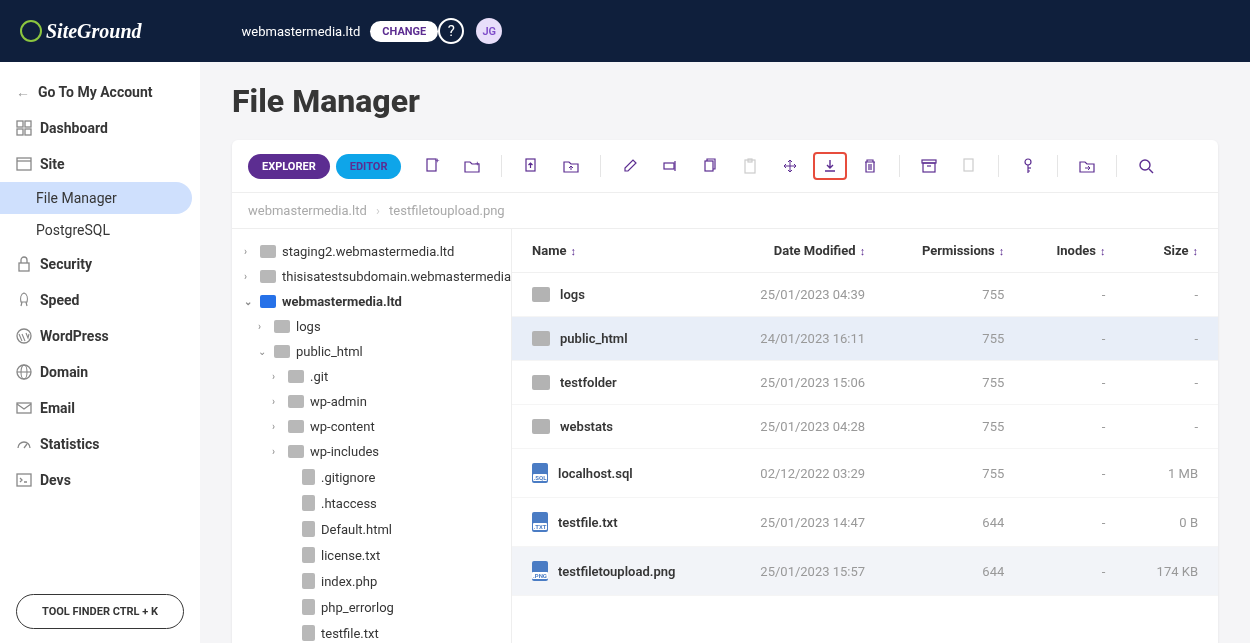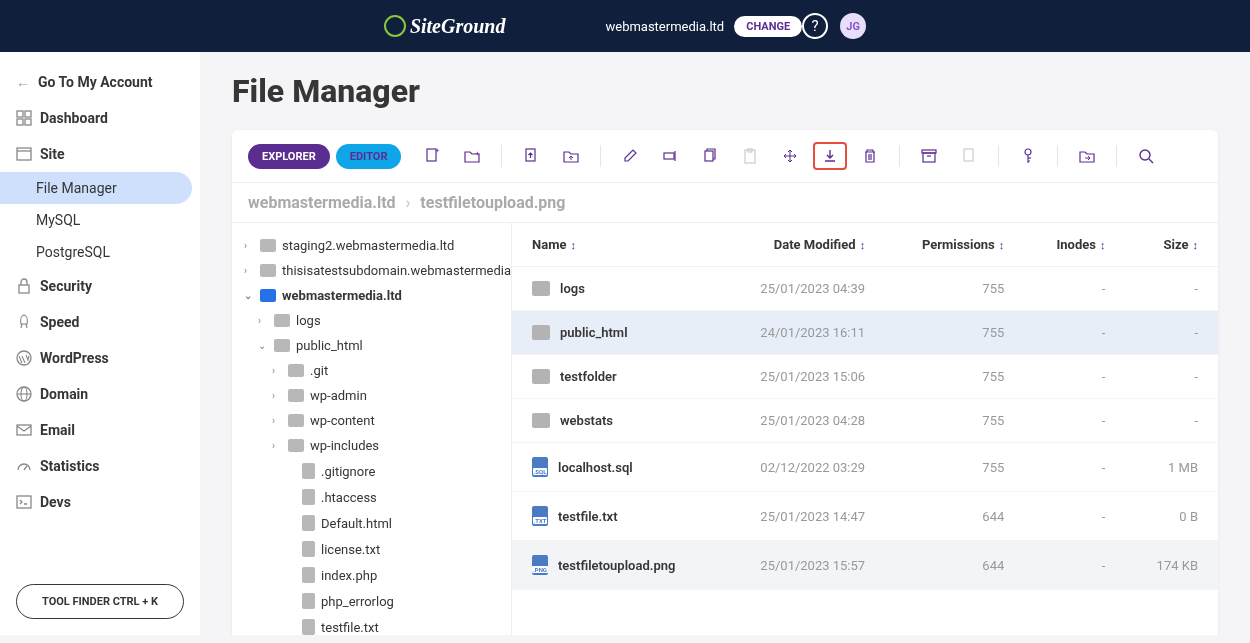--- a/index.html
+++ b/index.html
@@ -1,17 +1,17 @@
 <!DOCTYPE html>
 <html><head>
 <meta charset="utf-8">
 <style>
 *{margin:0;padding:0;box-sizing:border-box;font-family:-apple-system,BlinkMacSystemFont,"Segoe UI",Roboto,sans-serif}
 body{background:#f5f5f7;font-size:14px;color:#363636}
-.header{background:#0f1f3c;height:52px;display:flex;align-items:center;padding:0 20px;justify-content:center}
+.header{background:#0f1f3c;height:62px;display:flex;align-items:center;padding:0 20px;justify-content:flex-start}
 .header-left{display:flex;align-items:center;gap:100px}
 .logo{color:#fff;font-weight:bold;font-size:20px;display:flex;align-items:center;gap:4px}
 .logo-icon{width:22px;height:22px;border:2.5px solid #8cc63f;border-radius:50%;position:relative}
 .logo-text{font-family:cursive;font-style:italic}
 .site-switch{display:flex;align-items:center;gap:10px;color:#fff;font-size:13px}
 .change-btn{background:#fff;color:#5c2d91;border:none;padding:4px 12px;border-radius:14px;font-size:11px;font-weight:bold;cursor:pointer}
 .header-right{display:flex;align-items:center;gap:12px}
 .help-icon{width:26px;height:26px;border:2px solid #fff;border-radius:50%;display:flex;align-items:center;justify-content:center;color:#fff;font-size:15px;cursor:pointer}
 .avatar{width:26px;height:26px;border-radius:50%;background:#e8defa;color:#7e4cc9;display:flex;align-items:center;justify-content:center;font-size:11px;font-weight:600}
 .layout{display:flex;height:calc(100vh - 60px)}
@@ -26,21 +26,21 @@
 .main{flex:1;padding:20px 32px;overflow:auto}
 .page-title{font-size:32px;font-weight:800;margin-bottom:20px}
 .panel{background:#fff;border-radius:6px;box-shadow:0 1px 3px rgba(0,0,0,0.08)}
 .toolbar{display:flex;align-items:center;padding:12px 16px;gap:6px;border-bottom:1px solid #eee}
 .tab-explorer{background:#5c2d91;color:#fff;padding:6px 14px;border-radius:14px;font-size:11px;font-weight:700;cursor:pointer}
 .tab-editor{background:#0ea5e9;color:#5c2d91;padding:6px 14px;border-radius:14px;font-size:11px;font-weight:700;cursor:pointer;margin-right:8px}
 .tb-icon{width:34px;height:28px;display:flex;align-items:center;justify-content:center;color:#5c2d91;cursor:pointer;border-radius:4px}
 .tb-icon.disabled{color:#ccc;cursor:default}
 .tb-icon.highlighted{border:2.5px solid #e74c3c}
 .tb-divider{width:1px;height:22px;background:#e5e5e5;margin:0 6px}
-.breadcrumb{padding:10px 16px;font-size:16px;color:#aaa;font-weight:700;border-bottom:1px solid #eee}
+.breadcrumb{padding:10px 16px;font-size:13px;color:#aaa;font-weight:400;border-bottom:1px solid #eee}
 .crumb-sep{margin:0 6px;color:#ccc}
 .content{display:flex}
 .tree-pane{width:280px;border-right:1px solid #eee;padding:10px 8px;overflow:auto;max-height:460px}
 .tree-node{display:flex;align-items:center;gap:6px;padding:5px 4px;cursor:pointer;font-size:13px}
 .tree-arrow{width:10px;color:#888;font-size:10px;flex-shrink:0}
 .tree-folder{width:16px;height:13px;background:#b8b8b8;border-radius:2px;flex-shrink:0;position:relative}
 .tree-folder.open{background:#2671e8}
 .tree-file{width:13px;height:16px;background:#b8b8b8;border-radius:2px;flex-shrink:0;position:relative}
 .tree-node.bold{font-weight:700}
 .tree-indent-1{padding-left:18px}
@@ -103,23 +103,20 @@
       <svg class="nav-icon" viewBox="0 0 16 16">
           <rect x="1" y="2" width="14" height="12" fill="none" stroke="currentColor" stroke-width="1.3"></rect>
           <line x1="1" y1="5" x2="15" y2="5" stroke="currentColor" stroke-width="1.3"></line>
         </svg>
       <span>Site</span>
     </div>
     <div class="nav-sub active">
         <span>File Manager</span>
       </div>
     <div class="nav-sub">
-        <span>MySQL</span>
-      </div>
-    <div class="nav-sub">
         <span>PostgreSQL</span>
       </div>
 
     <div class="nav-item">
       <svg class="nav-icon" viewBox="0 0 16 16">
           <rect x="3" y="7" width="10" height="8" fill="none" stroke="currentColor" stroke-width="1.3"></rect>
           <path d="M5 7 V4 a3 3 0 0 1 6 0 V7" fill="none" stroke="currentColor" stroke-width="1.3"></path>
         </svg>
       <span>Security</span>
     </div>

